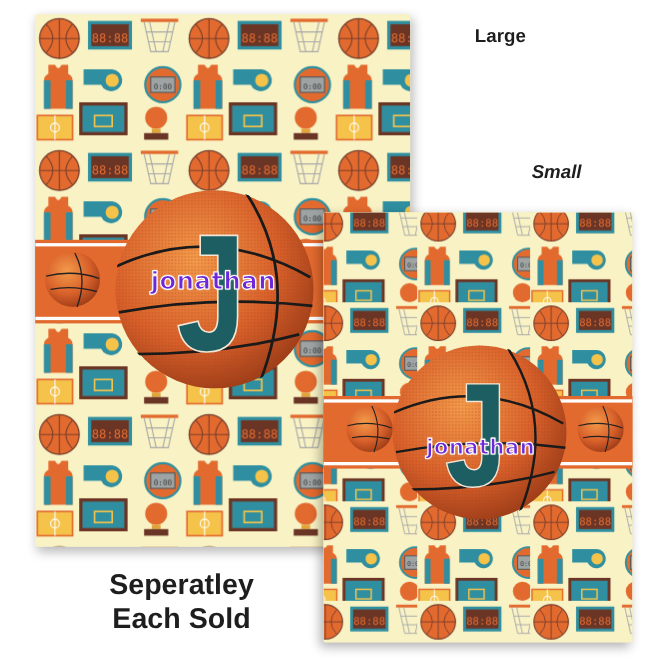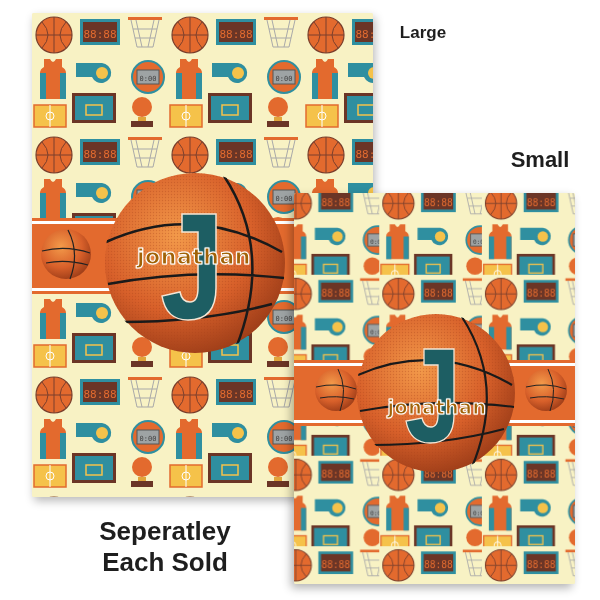--- a/index.html
+++ b/index.html
@@ -3,25 +3,25 @@
 <meta charset="utf-8">
 <style>
   html,body{margin:0;padding:0;background:#ffffff;}
   body{width:600px;height:600px;position:relative;overflow:hidden;font-family:"Liberation Sans",sans-serif;}
   .panel{position:absolute;overflow:hidden;background:#f8f2c4;border-radius:2px;}
   .panel-large{left:32px;top:13px;width:341px;height:484px;box-shadow:2px 4px 10px rgba(0,0,0,0.28);z-index:1;}
   .panel-small{left:294px;top:193px;width:281px;height:391px;box-shadow:-3px 4px 10px rgba(0,0,0,0.30);z-index:2;}
   .pattern{position:absolute;inset:0;}
   .band{position:absolute;left:0;right:0;background:#e36a2e;border-top:3px solid #fff;border-bottom:3px solid #fff;box-shadow:0 0 0 3px #e36a2e;}
   .big-ball{position:absolute;border-radius:50%;}
-  .name-text{position:absolute;font-family:"DejaVu Sans",sans-serif;font-weight:bold;color:#a16207;
+  .name-text{position:absolute;font-family:"DejaVu Sans",sans-serif;font-weight:bold;color:#6d28d9;
     -webkit-text-stroke:1px #fff;text-shadow:0 0 2px #fff,0 0 1px #fff;letter-spacing:0.5px;white-space:nowrap;transform:translate(-50%,-50%);}
   .label{position:absolute;font-weight:bold;color:#1e1e1e;text-align:center;line-height:1.05;}
-  .label-large{left:368px;top:24px;width:110px;font-size:17px;}
-  .label-small{left:484px;top:148px;width:112px;font-size:22px;}
+  .label-large{left:368px;top:24px;width:110px;font-size:17px;text-align:right;}
+  .label-small{left:450px;top:148px;width:112px;font-size:17px;font-style:italic;}
   .label-each{left:70px;top:516px;width:190px;font-size:26px;line-height:1.2;}
 </style>
 </head>
 <body>
 
 <svg width="0" height="0" style="position:absolute">
   <defs>
     <radialGradient id="ballGrad" cx="40%" cy="35%" r="70%">
       <stop offset="0" stop-color="#f39a4a"></stop>
       <stop offset="0.6" stop-color="#d8602a"></stop>

